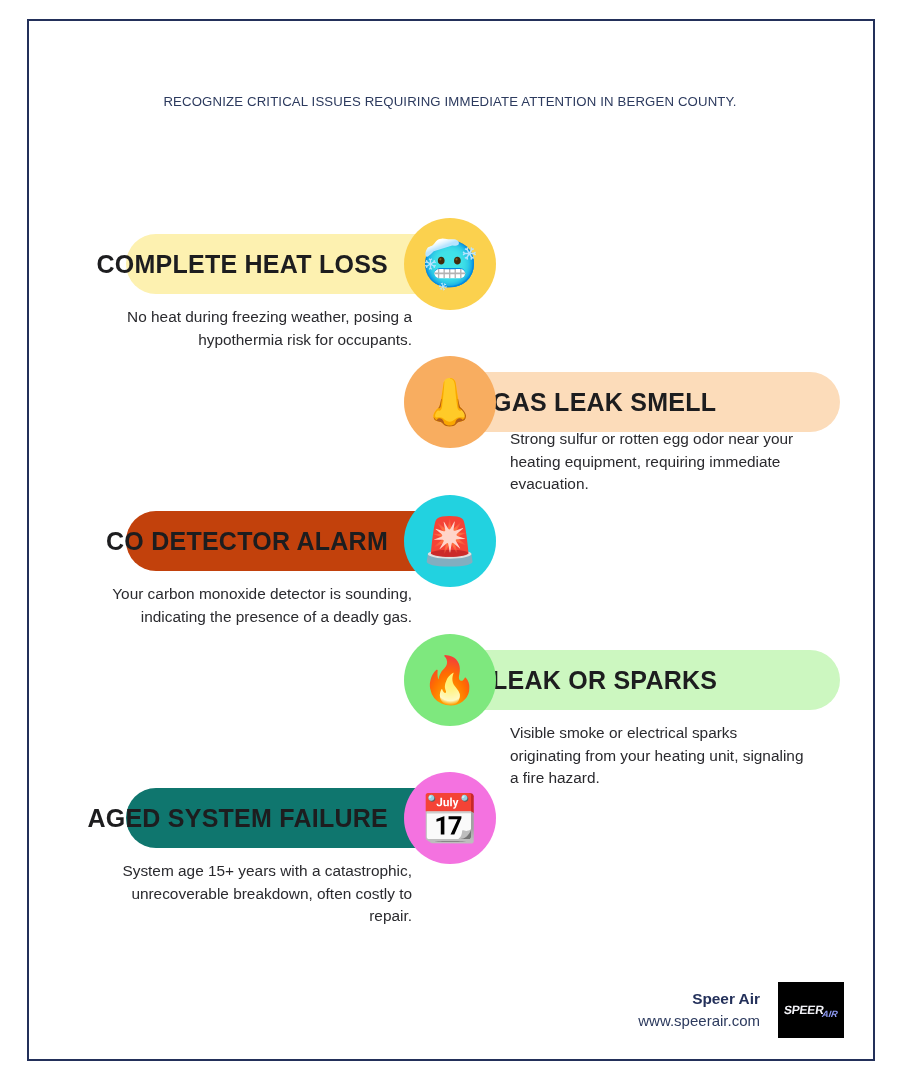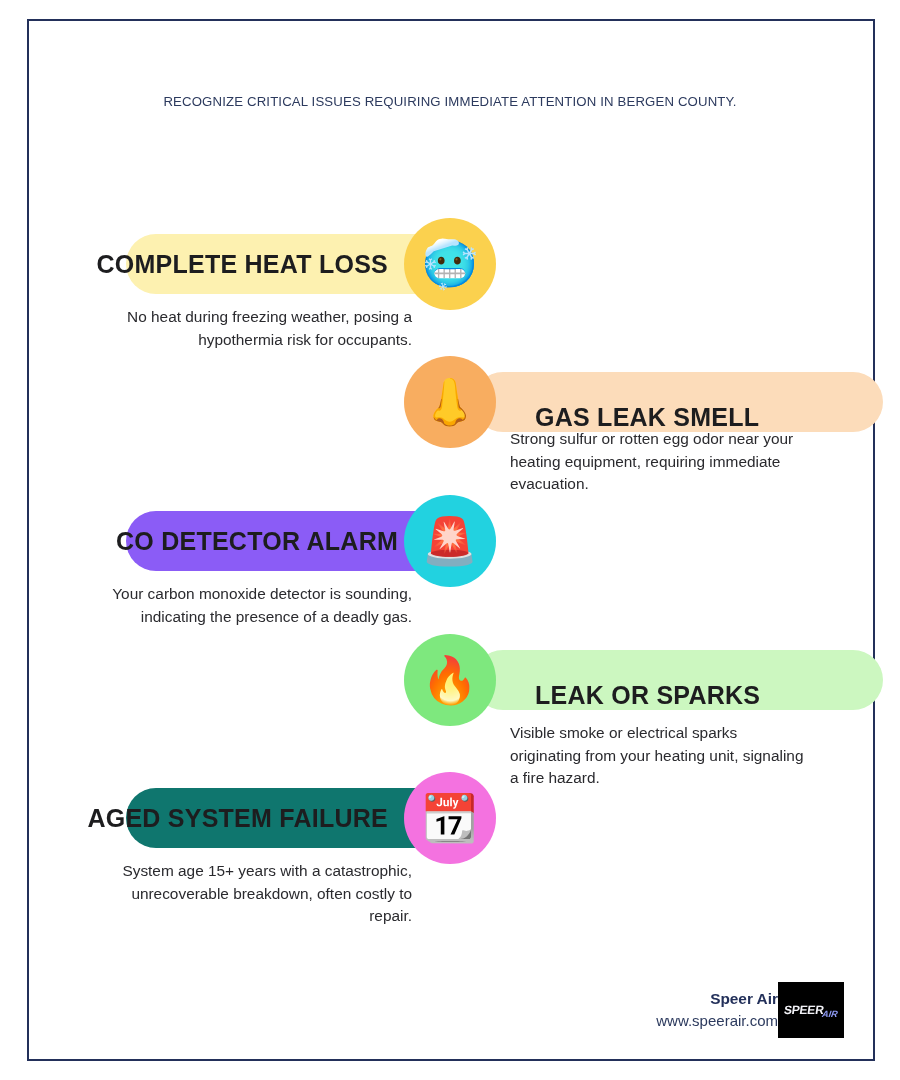--- a/index.html
+++ b/index.html
@@ -62,21 +62,21 @@
 
   
   .pill {
     position: absolute;
     height: 60px;
     border-radius: 30px;
     display: flex;
     align-items: center;
   }
   .pill.left  { right: 450px; justify-content: flex-end; padding-right: 62px; }
-  .pill.right { left: 473px;  justify-content: flex-start; padding-left: 62px; align-items: flex-end; }
+  .pill.right { left: 430px;  justify-content: flex-start; padding-left: 62px; }
 
   .pill-label {
     font-size: 25px;
     font-weight: 700;
     letter-spacing: 0.25px;
     color: #1d1d1f;
     white-space: nowrap;
   }
 
   
@@ -106,21 +106,21 @@
   .desc.left  { right: 488px; text-align: right; }
   .desc.right { left: 510px;  text-align: left;  }
 
   
   #footer {
     position: absolute;
     right: 56px;
     bottom: 42px;
     display: flex;
     align-items: center;
-    gap: 0;
+    gap: 18px;
   }
   #footer-text { text-align: right; }
   #brand {
     font-size: 15.4px;
     font-weight: 700;
     color: #23305a;
     line-height: 1.5;
   }
   #site {
     font-size: 15px;
@@ -179,21 +179,21 @@
         <div class="desc left" style="top: 306px; width: 295px;">No heat during freezing weather, posing a hypothermia risk for occupants.</div>
       </div>
       <div class="item">
         <div class="pill right" style="top: 372px; width: 410px; background: rgb(252, 220, 186);">
           <span class="pill-label">GAS LEAK SMELL</span>
         </div>
         <div class="disc" style="top: 356px; background: rgb(248, 173, 96);">👃</div>
         <div class="desc right" style="top: 428px; width: 300px;">Strong sulfur or rotten egg odor near your heating equipment, requiring immediate evacuation.</div>
       </div>
       <div class="item">
-        <div class="pill left" style="top: 511px; width: 324px; background: #8b5cf6; justify-content: center;">
+        <div class="pill left" style="top: 511px; width: 324px; background: #c2410c;">
           <span class="pill-label">CO DETECTOR ALARM</span>
         </div>
         <div class="disc" style="top: 495px; background: rgb(34, 210, 224);">🚨</div>
         <div class="desc left" style="top: 583px; width: 300px;">Your carbon monoxide detector is sounding, indicating the presence of a deadly gas.</div>
       </div>
       <div class="item">
         <div class="pill right" style="top: 650px; width: 410px; background: rgb(204, 247, 192);">
           <span class="pill-label">LEAK OR SPARKS</span>
         </div>
         <div class="disc" style="top: 634px; background: rgb(126, 232, 126);">🔥</div>

